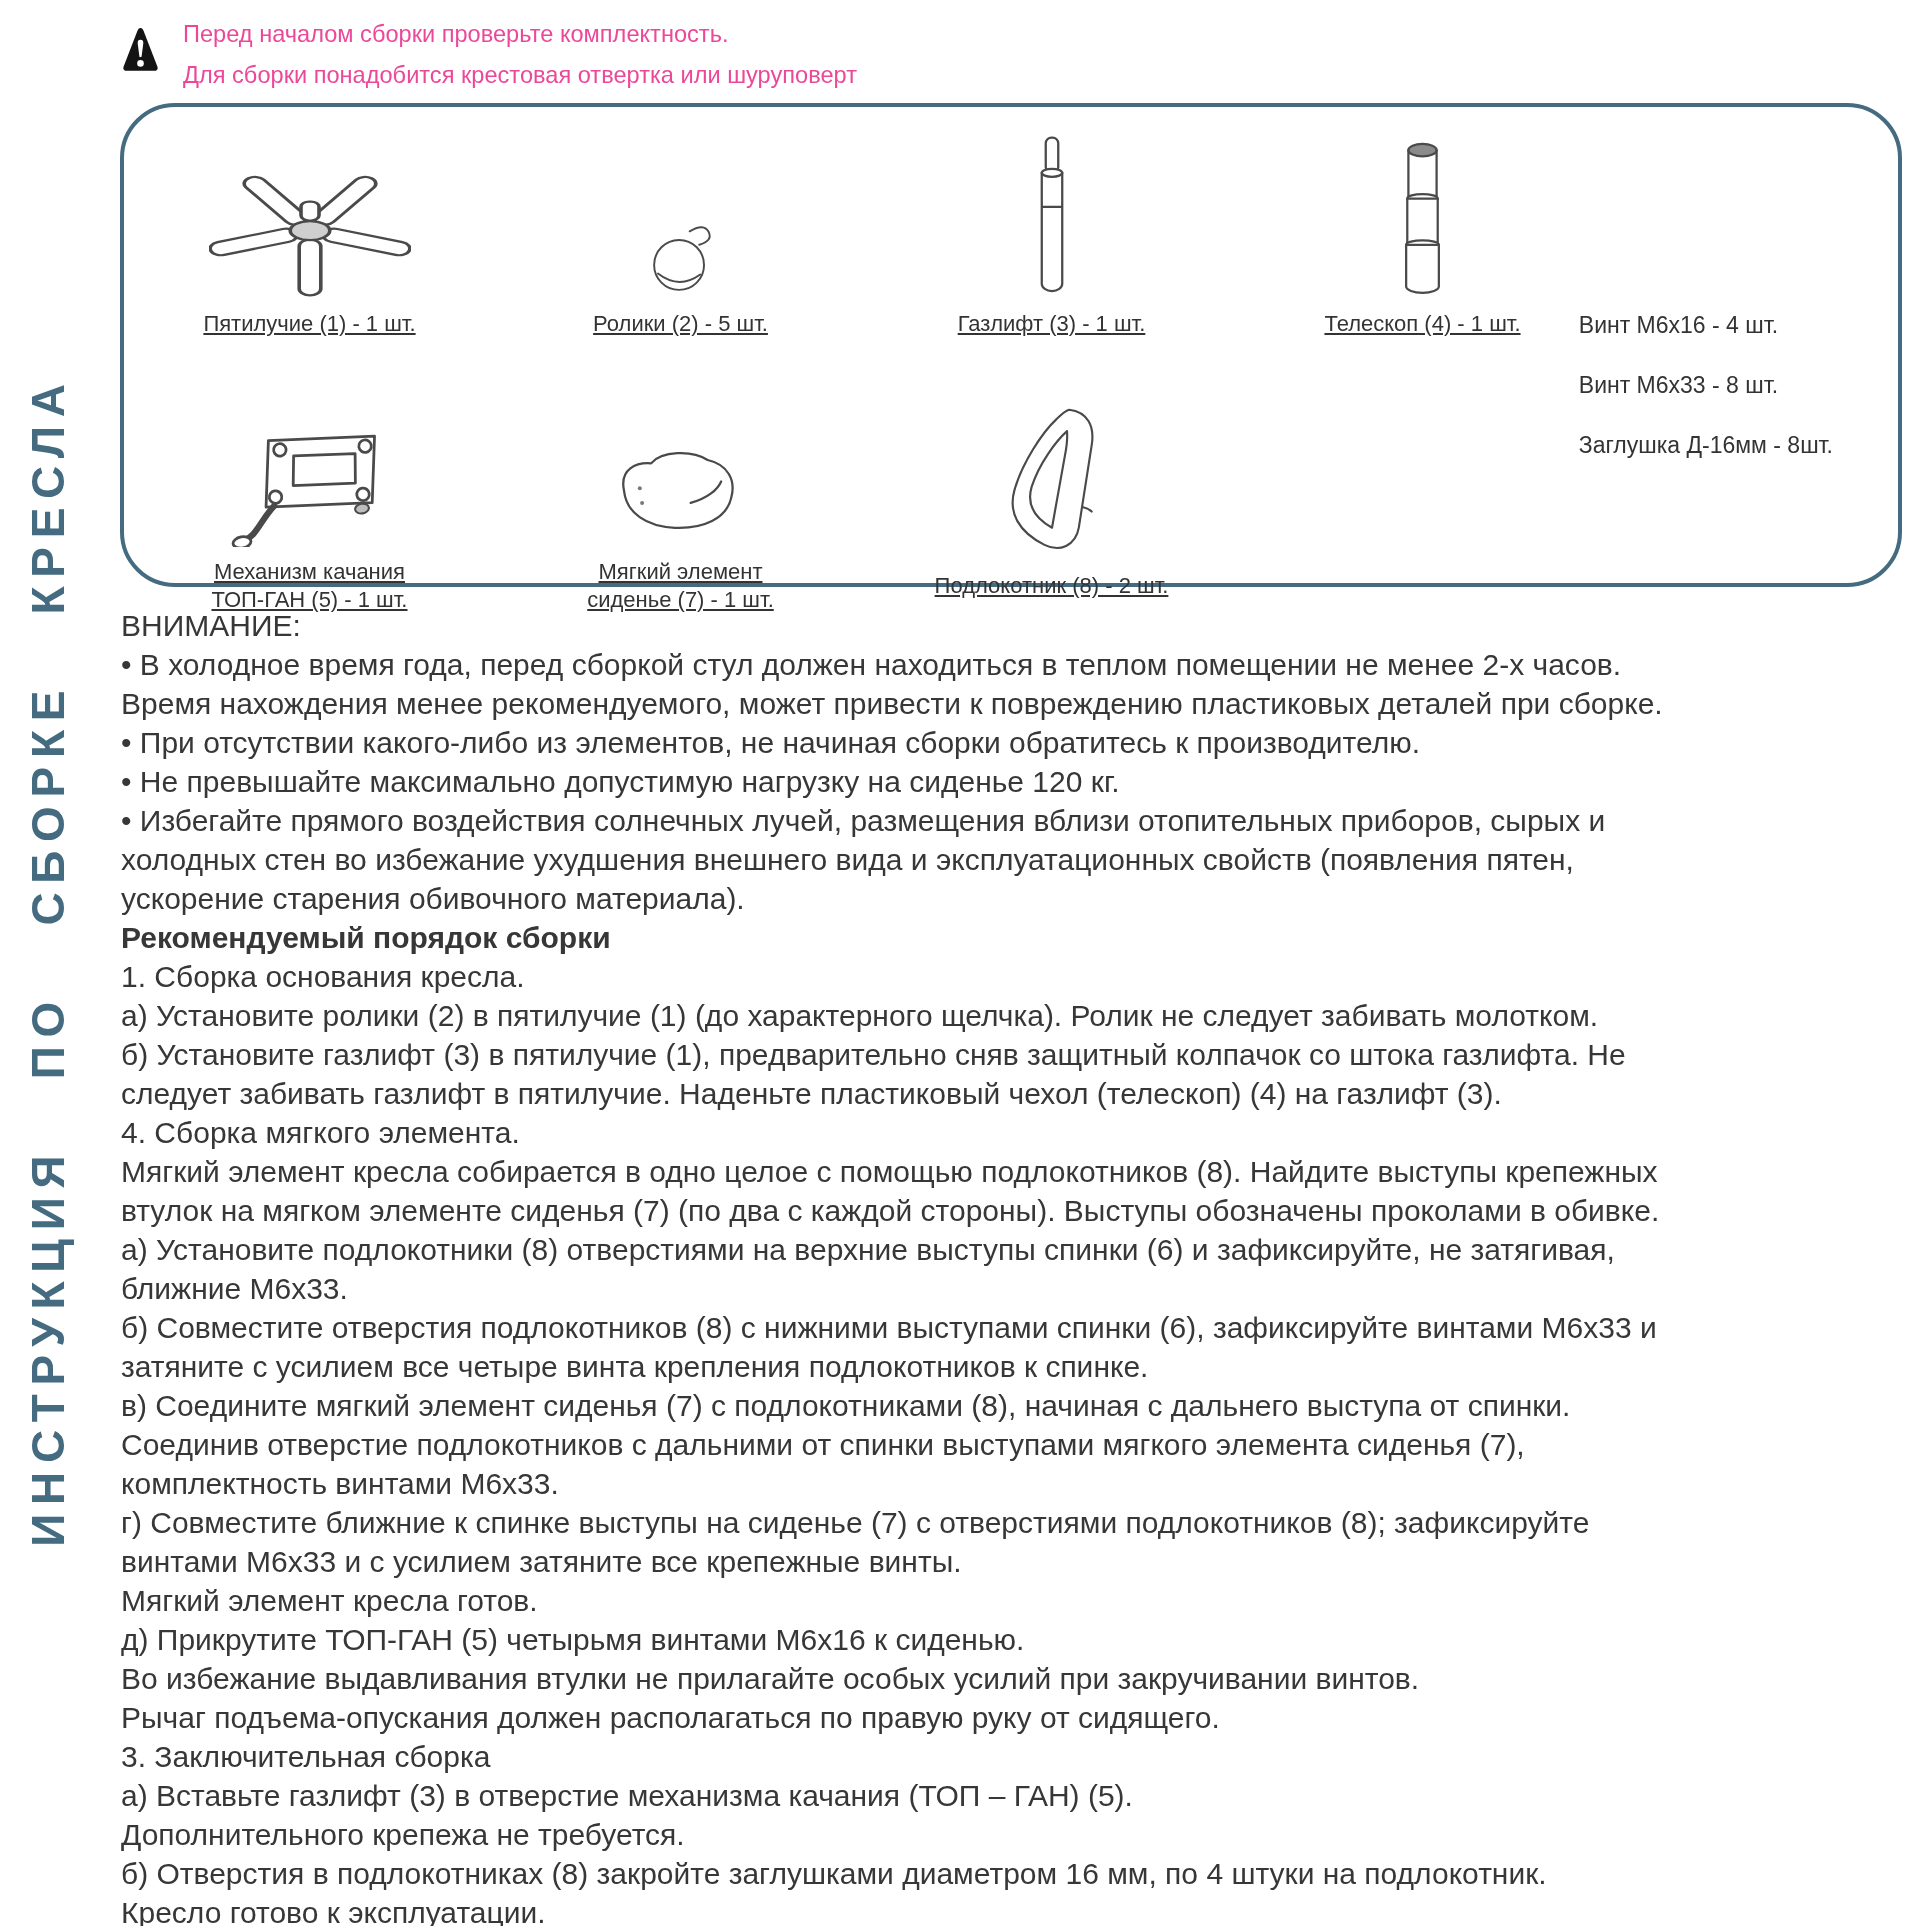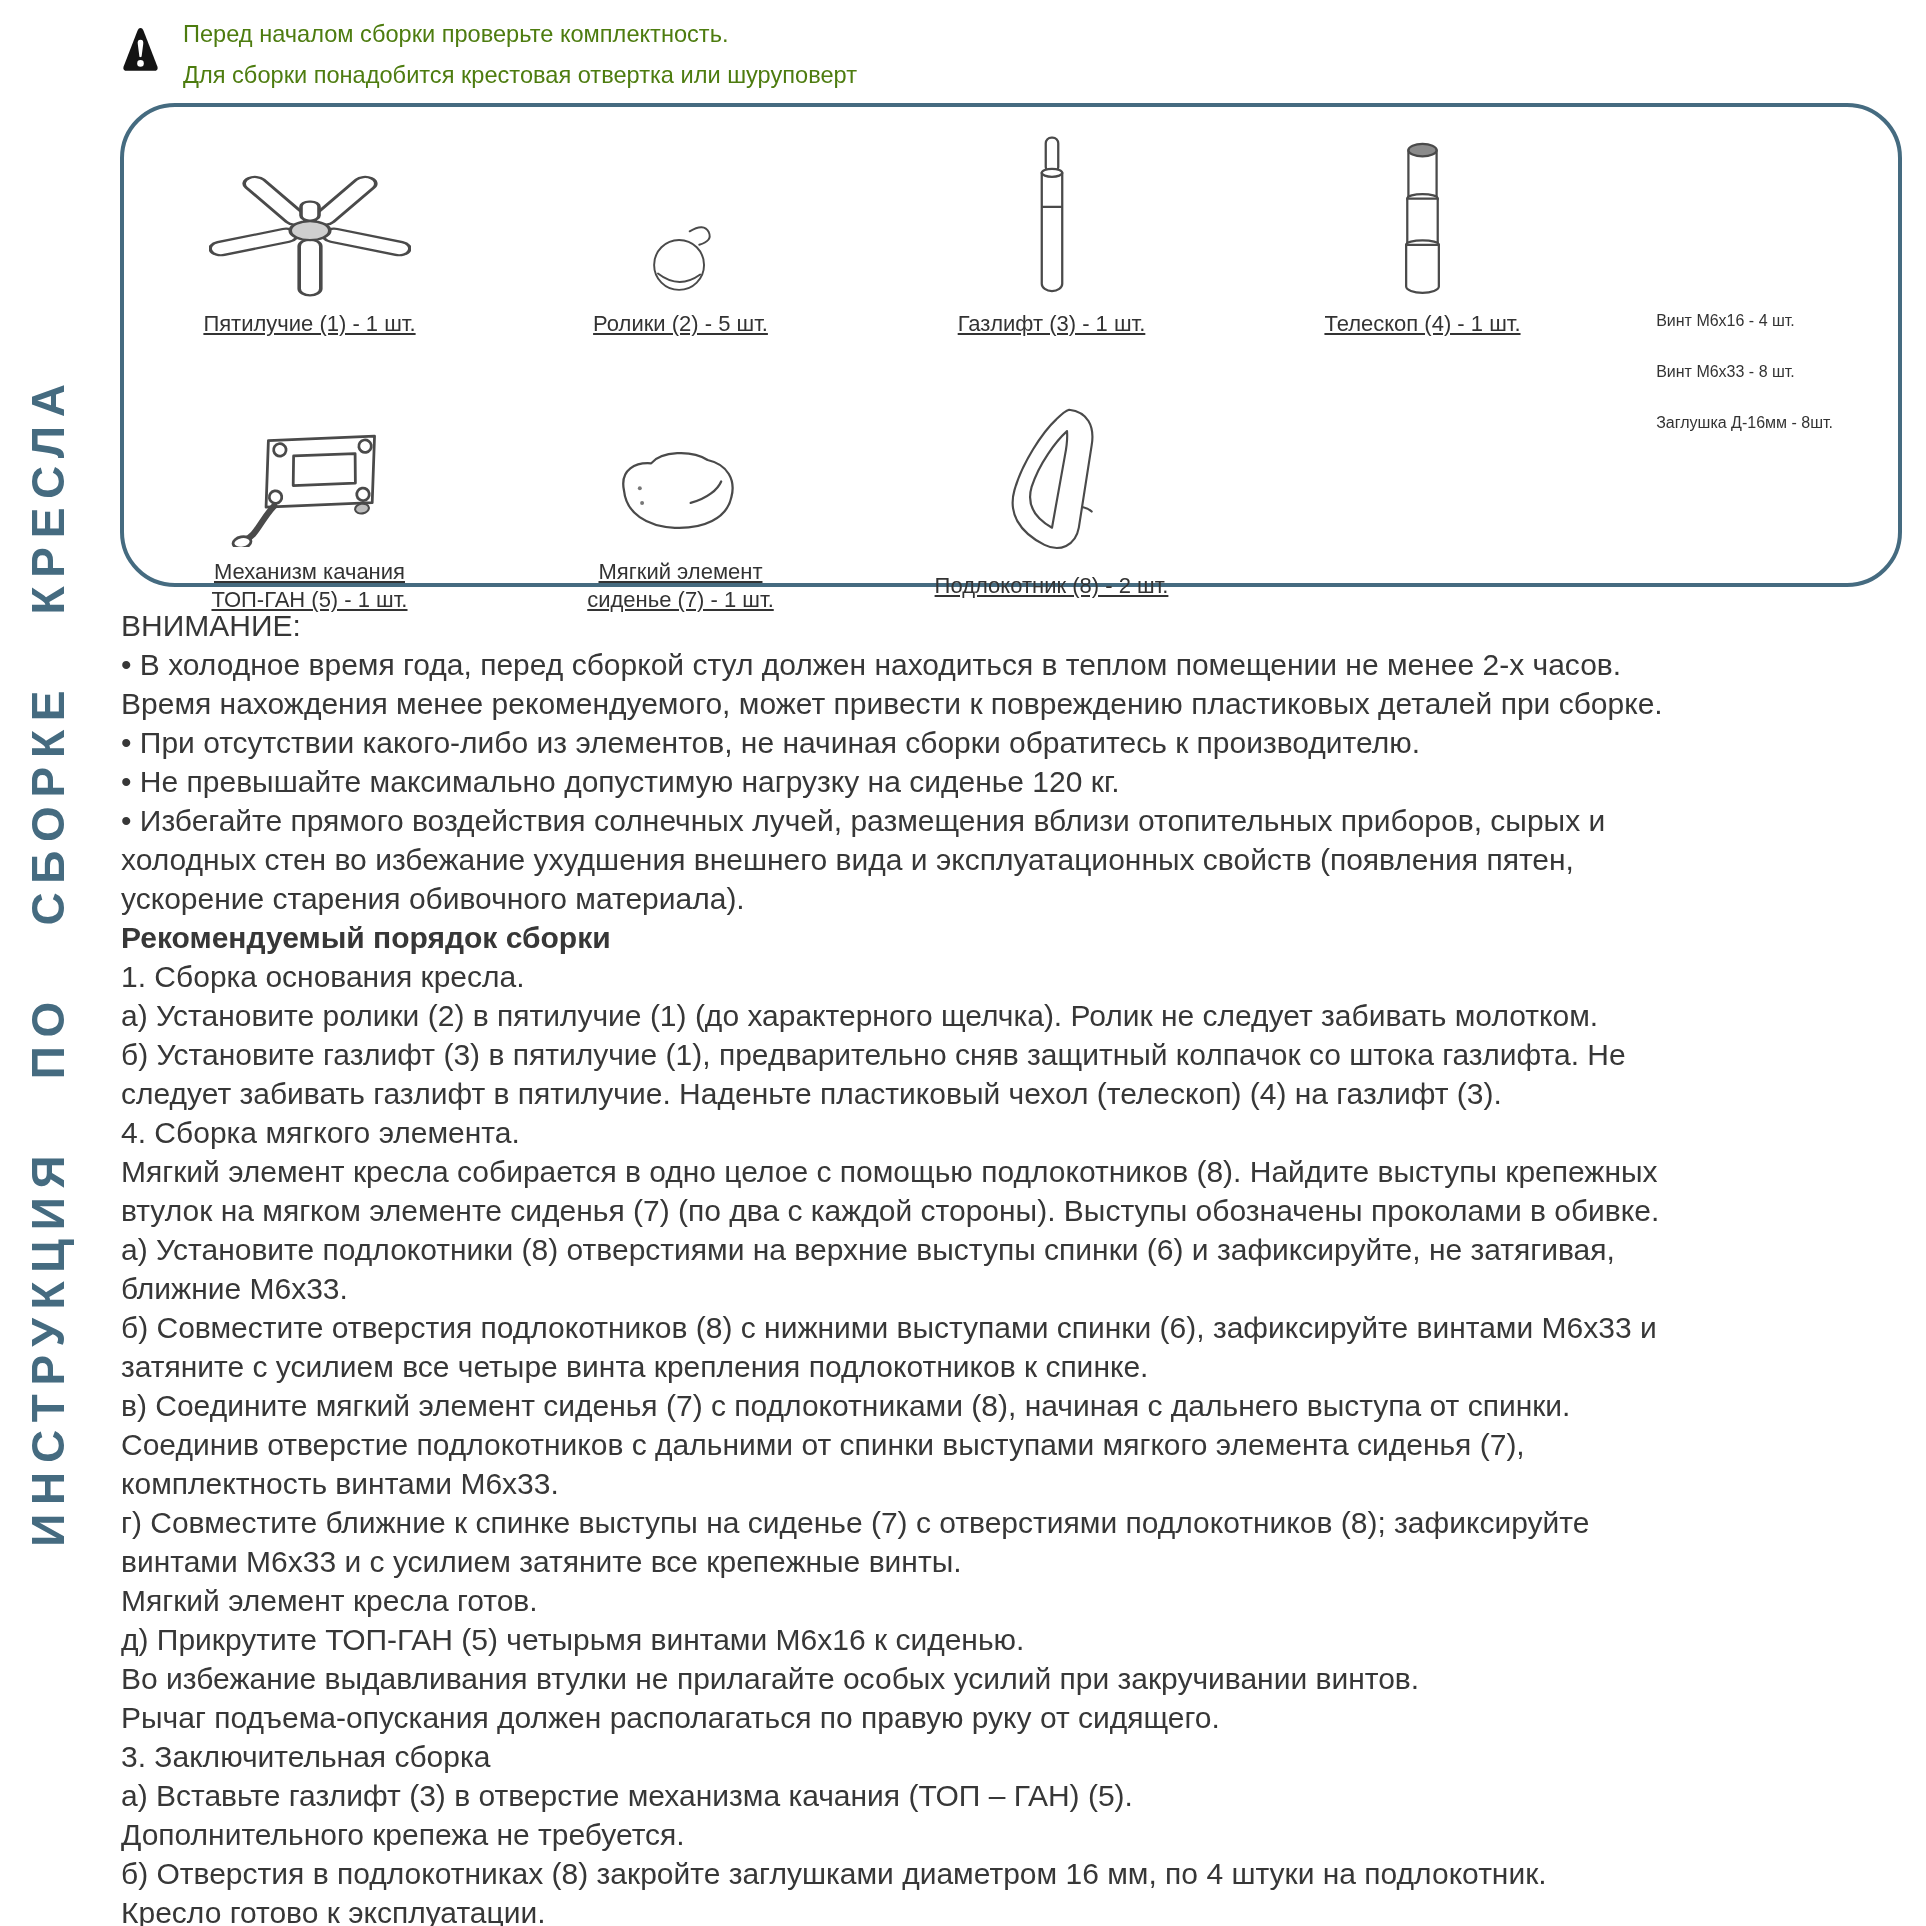--- a/index.html
+++ b/index.html
@@ -2,35 +2,35 @@
 <html lang="ru" style="font-size:7.7px"><head>
 <meta charset="utf-8">
 <style>
   html,body{margin:0;padding:0;background:#fff;}
   #page{position:relative;width:1926px;height:1926px;background:#ffffff;overflow:hidden;
         font-family:"Liberation Sans", sans-serif;color:#3a3a3a;}
 
   
   .warning{position:absolute;left:121px;top:14.4px;display:flex;gap:23px;align-items:flex-start;}
   .warning .wicon{width:39px;height:50px;margin-top:9.6px;flex:0 0 auto;}
-  .warning .wtxt{font-size:23.6px;line-height:41px;color:#4d7c0f;}
+  .warning .wtxt{font-size:23.6px;line-height:41px;color:#ec4899;}
 
   
   .pbox{position:absolute;left:120px;top:103px;width:1782px;height:484px;box-sizing:border-box;
         border:4.8px solid #456b80;border-radius:55px;}
   .prow{display:flex;align-items:flex-start;}
   .prow1{margin-top:23px;}
   .prow2{margin-top:2.9px;align-items:center;}
   .cell{width:371px;display:flex;flex-direction:column;align-items:center;}
   .art{display:flex;align-items:flex-end;justify-content:center;}
   .prow1 .art{height:169px;}
   .prow2 .art{height:207px;}
   .cap{margin-top:10.6px;font-size:22px;line-height:28px;text-align:center;white-space:pre-line;color:#333;text-decoration:underline;}
   .hardware{position:absolute;right:65px;top:205px;display:flex;flex-direction:column;gap:33px;
-            font-size:16px;color:#333;}
+            font-size:23px;color:#333;}
 
   
   .ln{fill:#ffffff;stroke:#4a4a4a;stroke-width:4;stroke-linejoin:round;stroke-linecap:round;}
   .st{fill:none;stroke:#4a4a4a;stroke-width:4;stroke-linejoin:round;stroke-linecap:round;}
 
   
   .vtitle{position:absolute;left:48px;top:961px;transform:translate(-50%,-50%) rotate(-90deg);
           white-space:nowrap;font-size:46px;font-weight:bold;letter-spacing:8.7px;word-spacing:46px;
           color:#456b80;}
 

